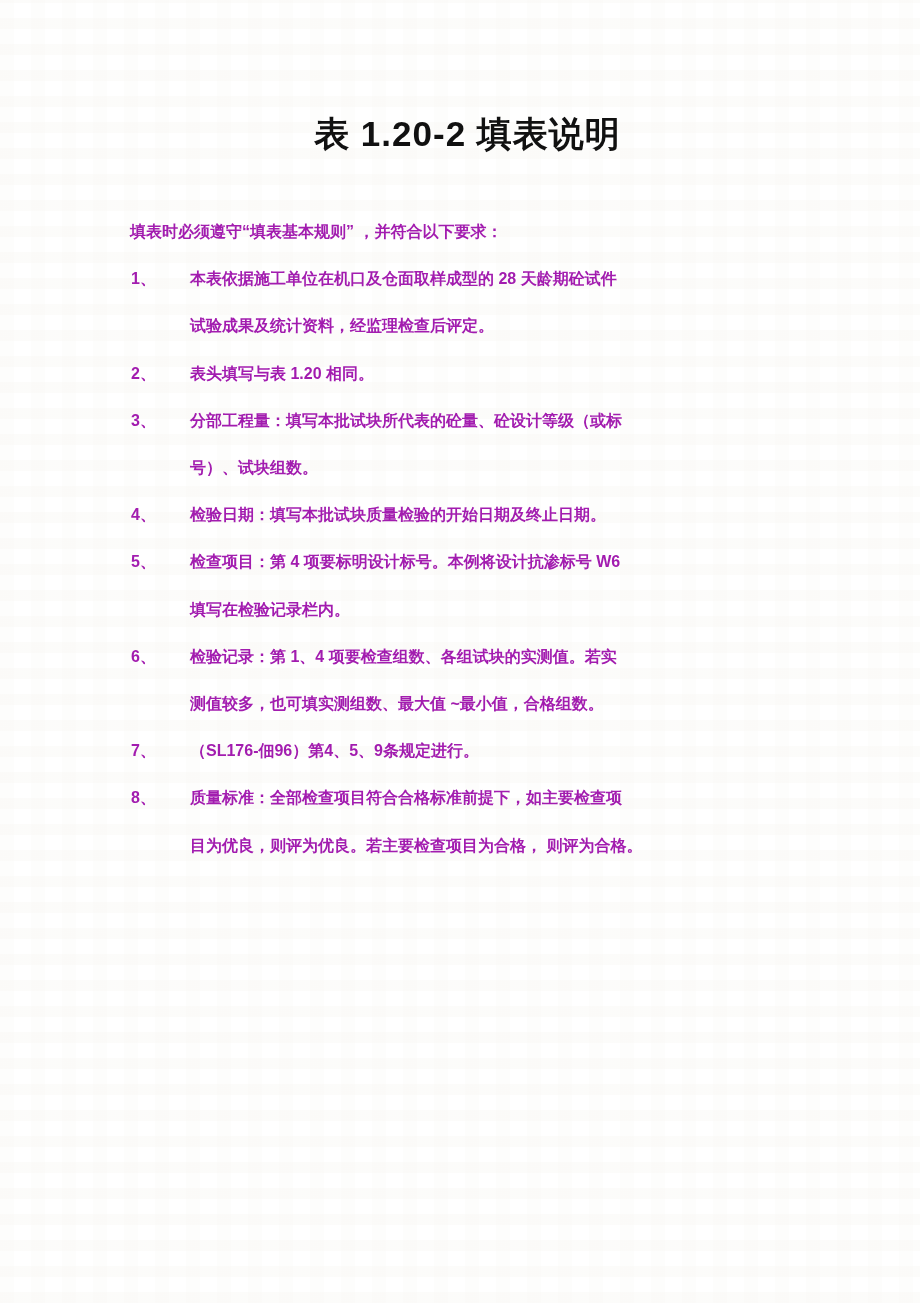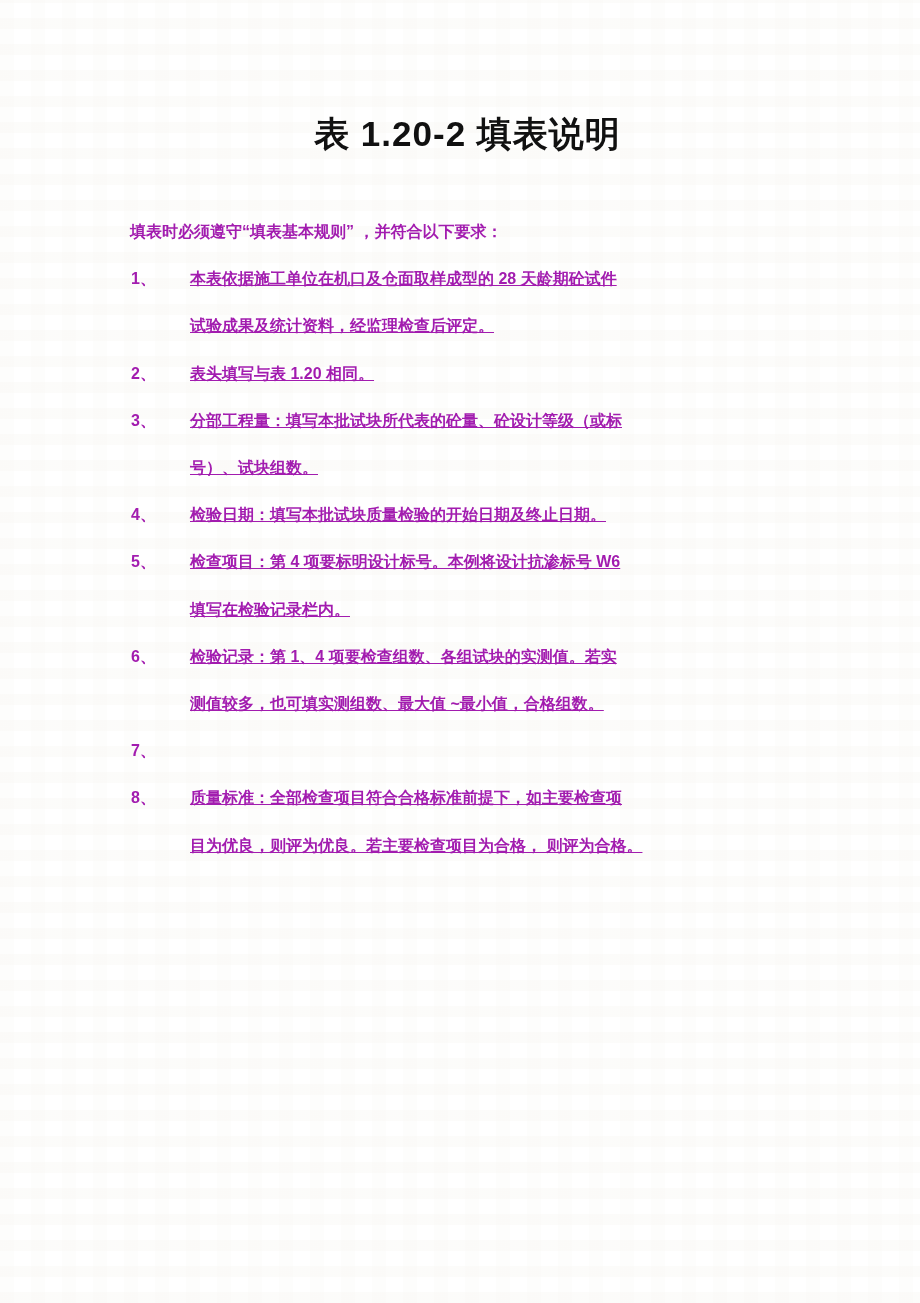--- a/index.html
+++ b/index.html
@@ -58,21 +58,20 @@
   .num {
     flex: 0 0 59px;
     width: 59px;
   }
   .txt {
     flex: 1 1 auto;
     min-width: 0;
   }
   .line {
     white-space: nowrap;
-    text-decoration: underline;
   }
 </style>
 </head>
 <body>
 
 <div class="texture"></div>
 
 <div class="page">
   <h1 class="doc-title">表 1.20-2 填表说明</h1>
 
@@ -115,20 +114,21 @@
       <div class="item">
         <span class="num">6、</span>
         <div class="txt">
           <div class="line">检验记录：第 1、4 项要检查组数、各组试块的实测值。若实</div>
           <div class="line">测值较多，也可填实测组数、最大值 ~最小值，合格组数。</div>
         </div>
       </div>
       <div class="item">
         <span class="num">7、</span>
         <div class="txt">
+          <div class="line">（SL176-佃96）第4、5、9条规定进行。</div>
         </div>
       </div>
       <div class="item">
         <span class="num">8、</span>
         <div class="txt">
           <div class="line">质量标准：全部检查项目符合合格标准前提下，如主要检查项</div>
           <div class="line">目为优良，则评为优良。若主要检查项目为合格， 则评为合格。</div>
         </div>
       </div>
     </div>

